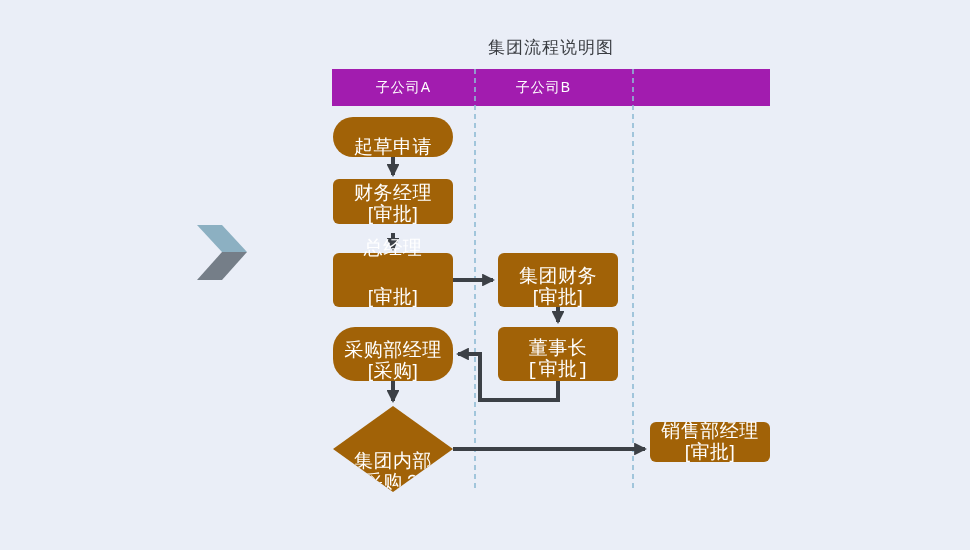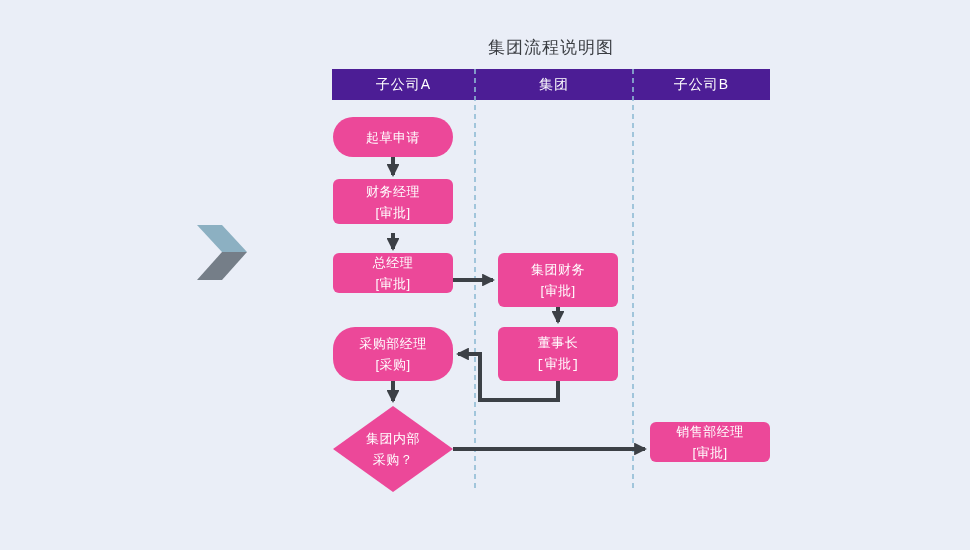--- a/index.html
+++ b/index.html
@@ -23,22 +23,22 @@
     font-size: 17px;
     letter-spacing: 1px;
     color: #3A3D42;
     z-index: 3;
   }
   .lane-header {
     position: absolute;
     left: 332px;
     top: 69px;
     width: 438px;
-    height: 31px;
-    background: #4c1d95;
+    height: 37px;
+    background: #a21caf;
     display: flex;
     z-index: 1;
   }
   .lane-header .cell {
     display: flex;
     align-items: center;
     justify-content: center;
     color: #FFFFFF;
     font-size: 14px;
     letter-spacing: 1px;
@@ -60,58 +60,57 @@
     stroke-linejoin: miter;
   }
   .dash {
     stroke: #8FBBD4;
     stroke-width: 1.6;
     stroke-dasharray: 5 4;
   }
   .node {
     position: absolute;
     width: 120px;
-    background: #ec4899;
+    background: #a16207;
     color: #FFFFFF;
-    font-size: 13px;
+    font-size: 19px;
     line-height: 21px;
     display: flex;
     flex-direction: column;
     align-items: center;
-    justify-content: center;
+    justify-content: flex-end;
     text-align: center;
     border-radius: 6px;
     z-index: 3;
     letter-spacing: 0.5px;
   }
   .node.pill { border-radius: 20px; }
   .node.diamond {
     border-radius: 0;
     clip-path: polygon(50% 0, 100% 50%, 50% 100%, 0 50%);
   }
   
   #n-start        { left: 333px; top: 117px; height: 40px; }
   #n-finance      { left: 333px; top: 179px; height: 45px; }
-  #n-gm           { left: 333px; top: 253px; height: 40px; }
+  #n-gm           { left: 333px; top: 253px; height: 54px; gap: 28px; }
   #n-groupfin     { left: 498px; top: 253px; height: 54px; }
   #n-purchasing   { left: 333px; top: 327px; height: 54px; border-radius: 22px; }
   #n-chairman     { left: 498px; top: 327px; height: 54px; font-family: Liberation Mono, monospace; }
   #n-decision     { left: 333px; top: 406px; height: 86px; }
   #n-sales        { left: 650px; top: 422px; height: 40px; }
 </style>
 </head>
 <body>
 
 <div class="stage">
 
   <div class="diagram-title">集团流程说明图</div>
 
   <div class="lane-header">
     <div class="cell a">子公司A</div>
-    <div class="cell b">集团</div>
     <div class="cell c">子公司B</div>
   </div>
 
   <svg class="overlay" width="970" height="550" viewBox="0 0 970 550">
     <defs>
       <marker id="ah" viewBox="0 0 10 10" refX="8.5" refY="5" markerWidth="3.8" markerHeight="3.2" orient="auto-start-reverse" markerUnits="strokeWidth">
         <path d="M0,0 L10,5 L0,10 Z" fill="#3C4046"></path>
       </marker>
     </defs>
 

